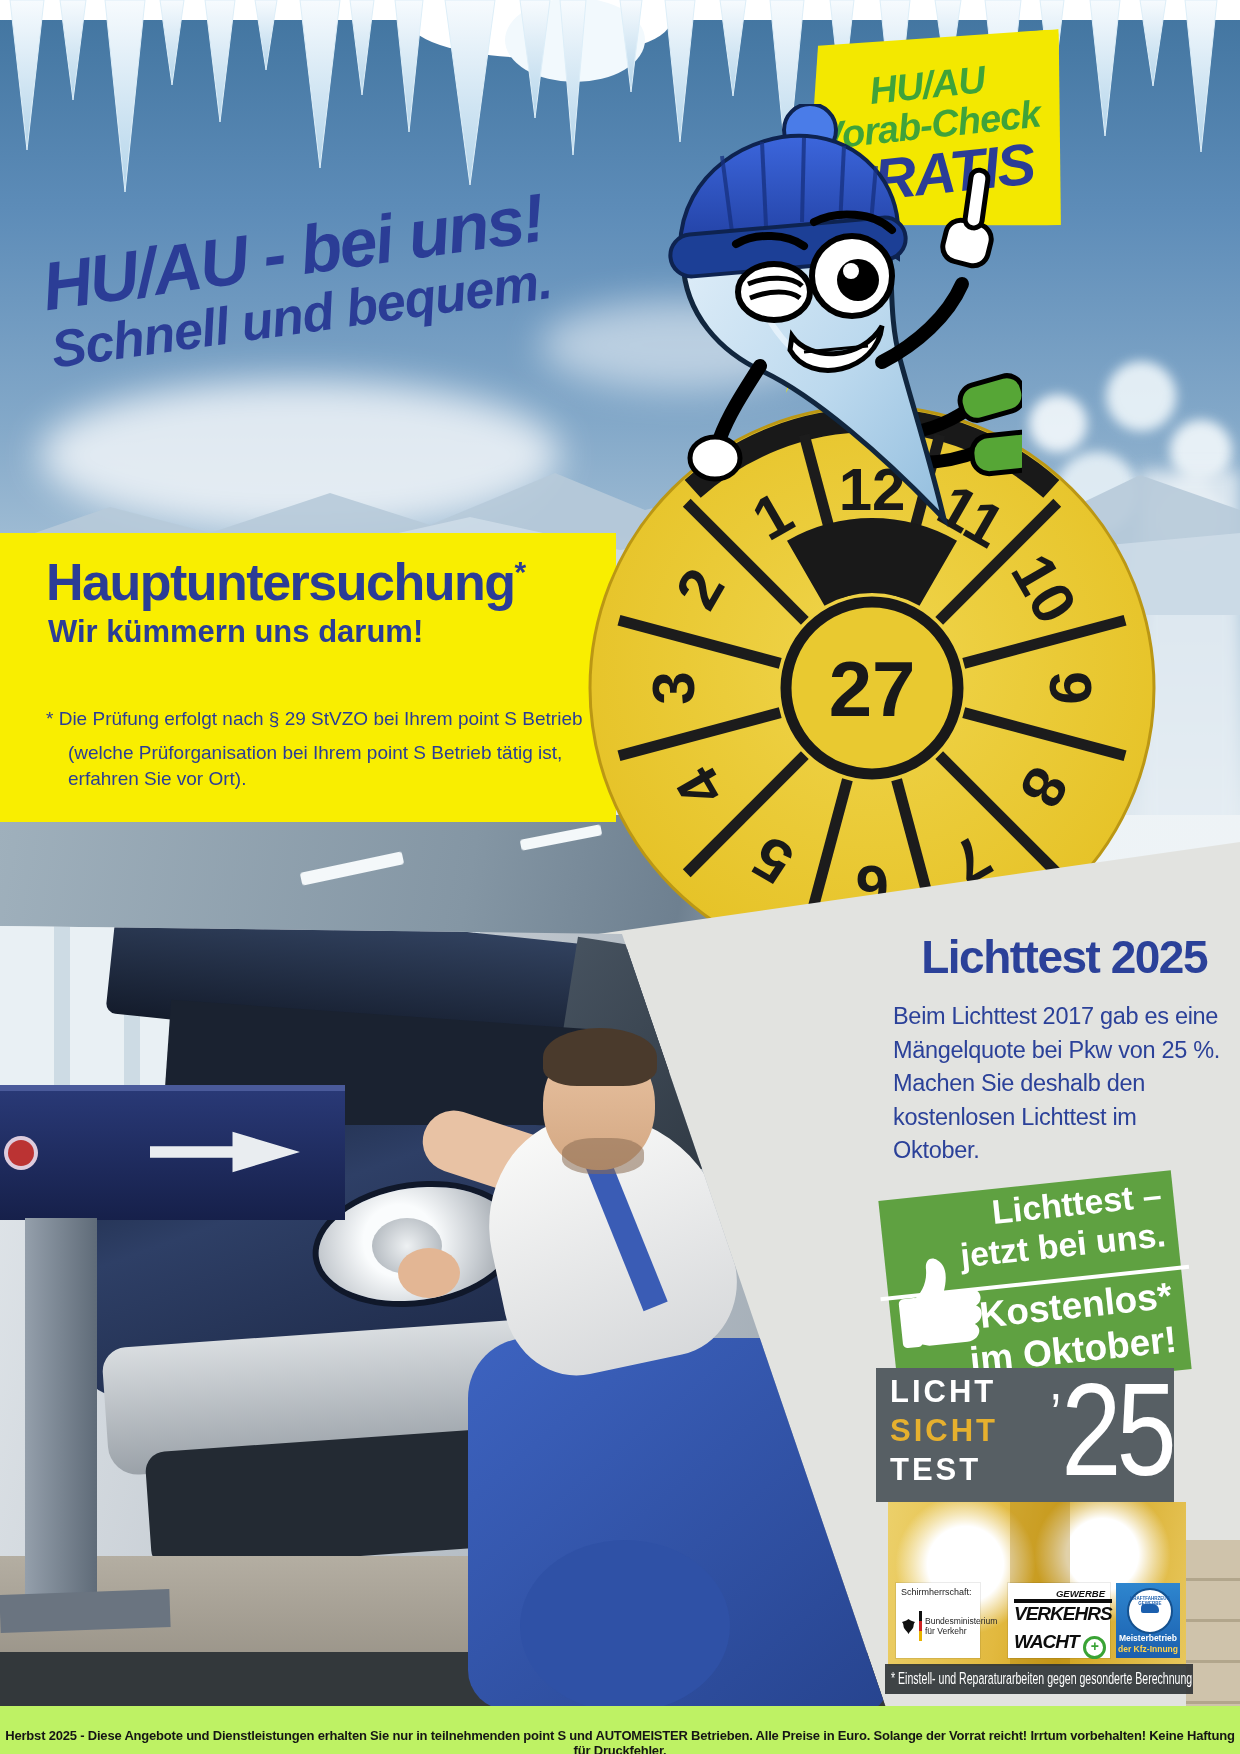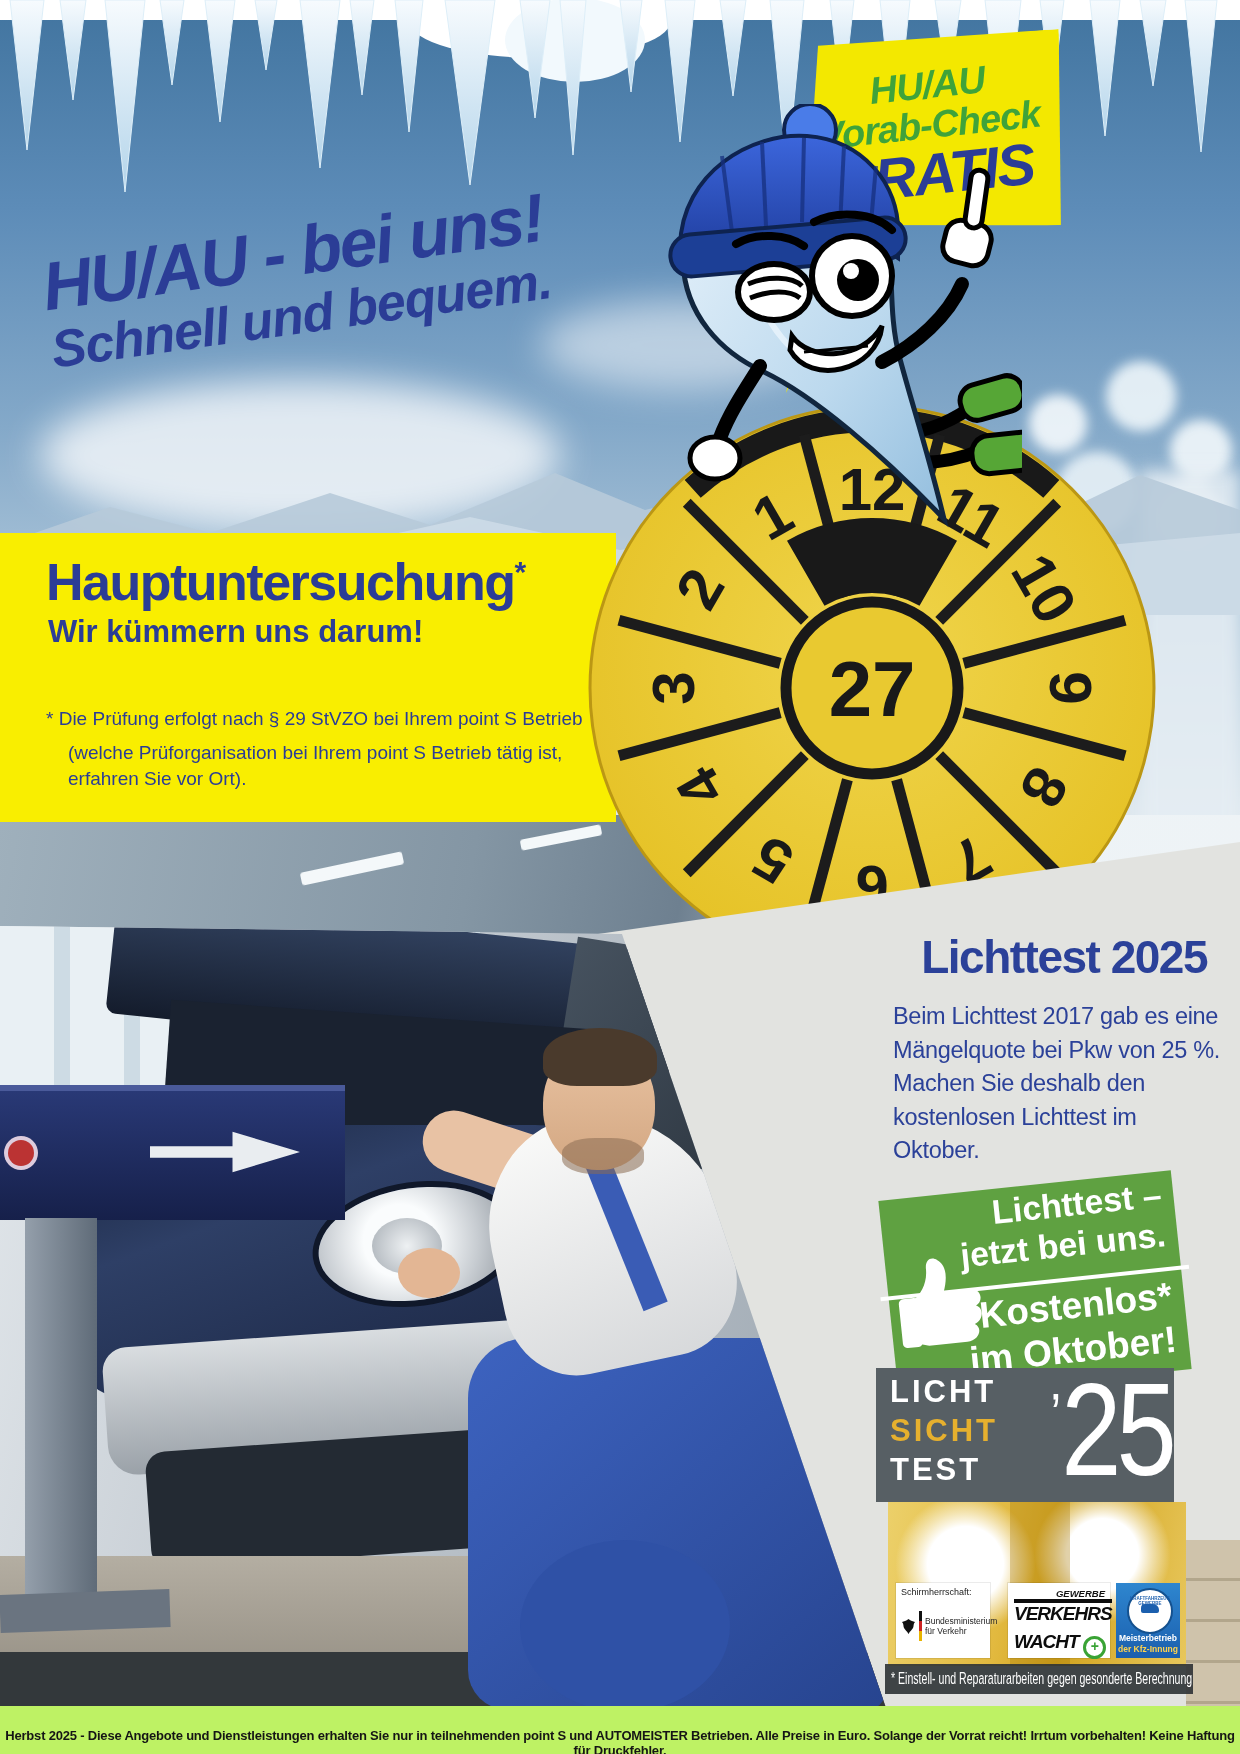--- a/index.html
+++ b/index.html
@@ -91,21 +91,21 @@
   
   #amber{left:888px;top:1502px;width:298px;height:164px;
          background:
            radial-gradient(circle at 26% 38%, #ffffff 0 38px, rgba(255,255,255,.55) 52px, transparent 70px),
            radial-gradient(circle at 72% 32%, #ffffff 0 36px, rgba(255,255,255,.55) 50px, transparent 68px),
            linear-gradient(100deg,#ecd06a 0%,#e2b93f 40%,#d2a41f 60%,#e8c75c 100%);}
   #amber-band{left:1010px;top:1502px;width:60px;height:164px;background:rgba(170,124,10,.35);}
 
   
   .logo-box{background:#fff;box-shadow:0 0 0 1px rgba(0,0,0,.08);}
-  #logo1{left:896px;top:1583px;width:94px;height:75px;font-size:8.5px;color:#333;}
+  #logo1{left:896px;top:1583px;width:84px;height:75px;font-size:8.5px;color:#333;}
   #logo1 .cap{position:absolute;left:5px;top:4px;font-size:9px;color:#222;}
   #logo1 .row{position:absolute;left:5px;top:28px;display:flex;align-items:center;gap:3px;}
   #logo1 .bar{width:3px;height:30px;background:linear-gradient(180deg,#111 0 33%,#c22 33% 66%,#e8b400 66% 100%);}
   #logo1 .mtxt{font-size:8.5px;line-height:10px;color:#222;}
   #logo2{left:1008px;top:1583px;width:102px;height:75px;}
   #logo2 .de{position:absolute;right:5px;top:5px;font-size:9.5px;font-style:italic;font-weight:600;color:#111;}
   #logo2 .vw{position:absolute;left:6px;top:16px;font-size:19px;font-weight:900;font-style:italic;color:#0d0d0d;
              border-top:4px solid #0d0d0d;line-height:22px;letter-spacing:-1px;}
   #logo2 .vw2{position:absolute;left:6px;top:48px;font-size:19px;font-weight:900;font-style:italic;color:#0d0d0d;
               letter-spacing:-1px;line-height:22px;}

